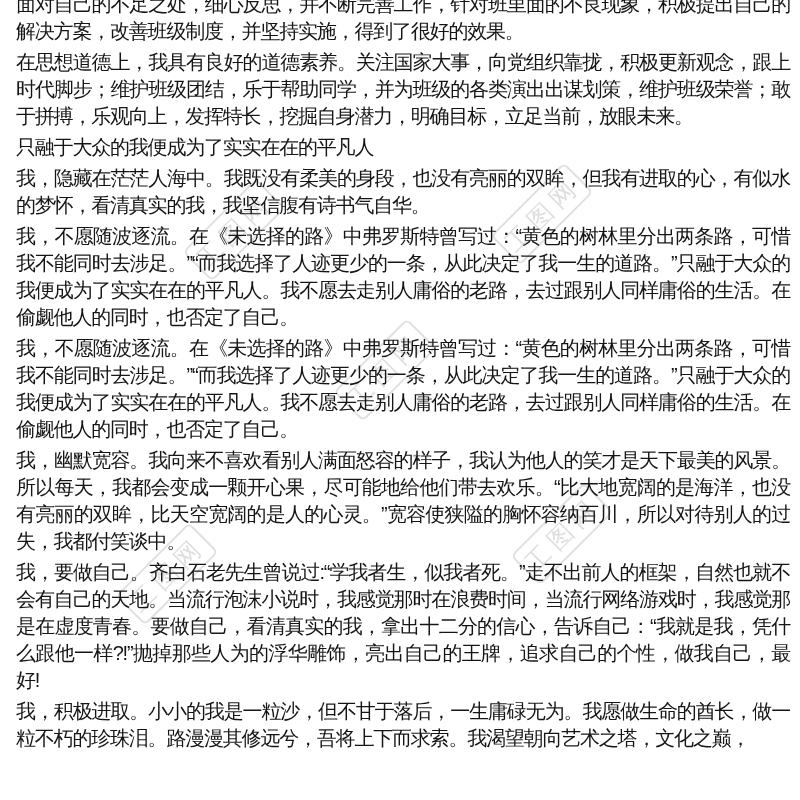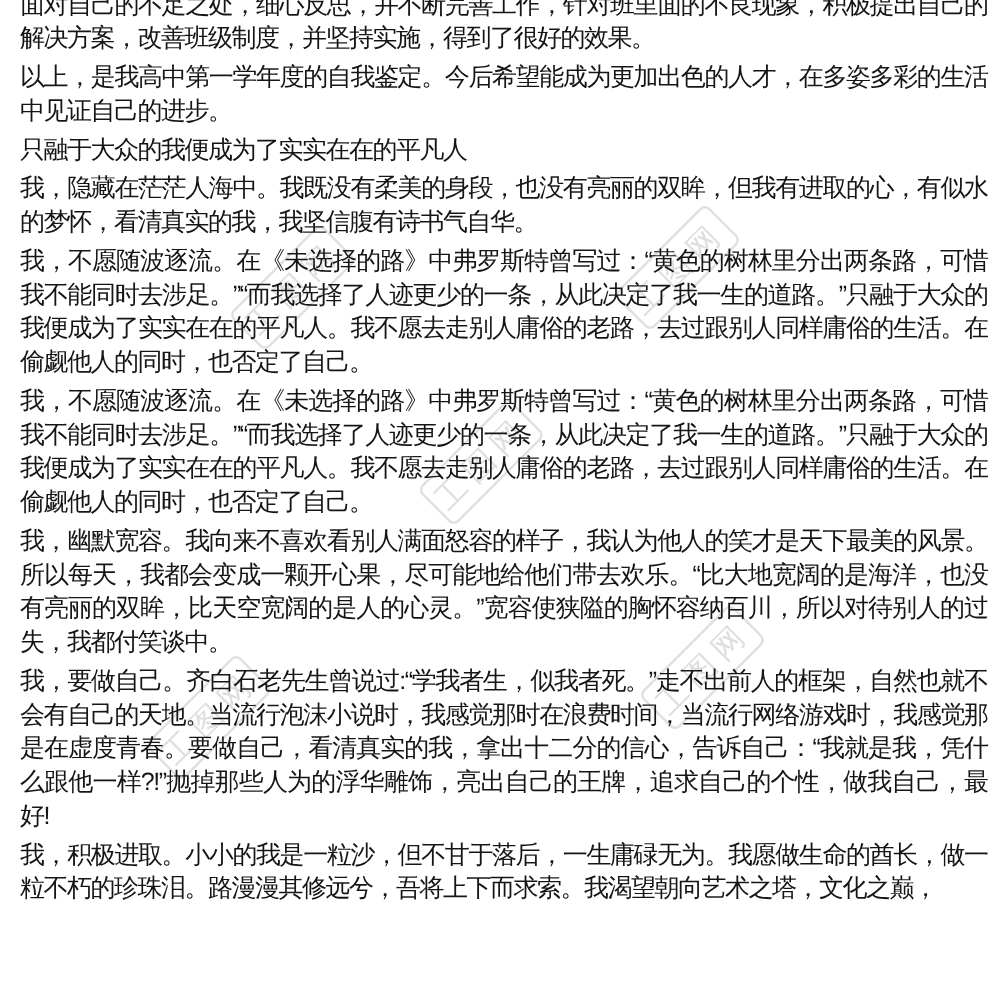--- a/index.html
+++ b/index.html
@@ -71,21 +71,21 @@
   </div>
   <div class="watermark wm4">
     <span>工图网</span>
   </div>
   <div class="watermark wm5">
     <span>工图网</span>
   </div>
 
   <div class="content">
     <p>面对自己的不足之处，细心反思，并不断完善工作，针对班里面的不良现象，积极提出自己的解决方案，改善班级制度，并坚持实施，得到了很好的效果。</p>
-    <p>以上，是我高中第一学年度的自我鉴定。今后希望能成为更加出色的人才，在多姿多彩的生活中见证自己的进步。</p>
+    <p>在思想道德上，我具有良好的道德素养。关注国家大事，向党组织靠拢，积极更新观念，跟上时代脚步；维护班级团结，乐于帮助同学，并为班级的各类演出出谋划策，维护班级荣誉；敢于拼搏，乐观向上，发挥特长，挖掘自身潜力，明确目标，立足当前，放眼未来。</p>
     <p>只融于大众的我便成为了实实在在的平凡人</p>
     <p>我，隐藏在茫茫人海中。我既没有柔美的身段，也没有亮丽的双眸，但我有进取的心，有似水的梦怀，看清真实的我，我坚信腹有诗书气自华。</p>
     <p>我，不愿随波逐流。在《未选择的路》中弗罗斯特曾写过：“黄色的树林里分出两条路，可惜我不能同时去涉足。”“而我选择了人迹更少的一条，从此决定了我一生的道路。”只融于大众的我便成为了实实在在的平凡人。我不愿去走别人庸俗的老路，去过跟别人同样庸俗的生活。在偷觑他人的同时，也否定了自己。</p>
     <p>我，不愿随波逐流。在《未选择的路》中弗罗斯特曾写过：“黄色的树林里分出两条路，可惜我不能同时去涉足。”“而我选择了人迹更少的一条，从此决定了我一生的道路。”只融于大众的我便成为了实实在在的平凡人。我不愿去走别人庸俗的老路，去过跟别人同样庸俗的生活。在偷觑他人的同时，也否定了自己。</p>
     <p>我，幽默宽容。我向来不喜欢看别人满面怒容的样子，我认为他人的笑才是天下最美的风景。所以每天，我都会变成一颗开心果，尽可能地给他们带去欢乐。“比大地宽阔的是海洋，也没有亮丽的双眸，比天空宽阔的是人的心灵。”宽容使狭隘的胸怀容纳百川，所以对待别人的过失，我都付笑谈中。</p>
     <p>我，要做自己。齐白石老先生曾说过:“学我者生，似我者死。”走不出前人的框架，自然也就不会有自己的天地。当流行泡沫小说时，我感觉那时在浪费时间，当流行网络游戏时，我感觉那是在虚度青春。要做自己，看清真实的我，拿出十二分的信心，告诉自己：“我就是我，凭什么跟他一样?!”抛掉那些人为的浮华雕饰，亮出自己的王牌，追求自己的个性，做我自己，最好!</p>
     <p>我，积极进取。小小的我是一粒沙，但不甘于落后，一生庸碌无为。我愿做生命的酋长，做一粒不朽的珍珠泪。路漫漫其修远兮，吾将上下而求索。我渴望朝向艺术之塔，文化之巅，</p>
   </div>
 
 </div>

